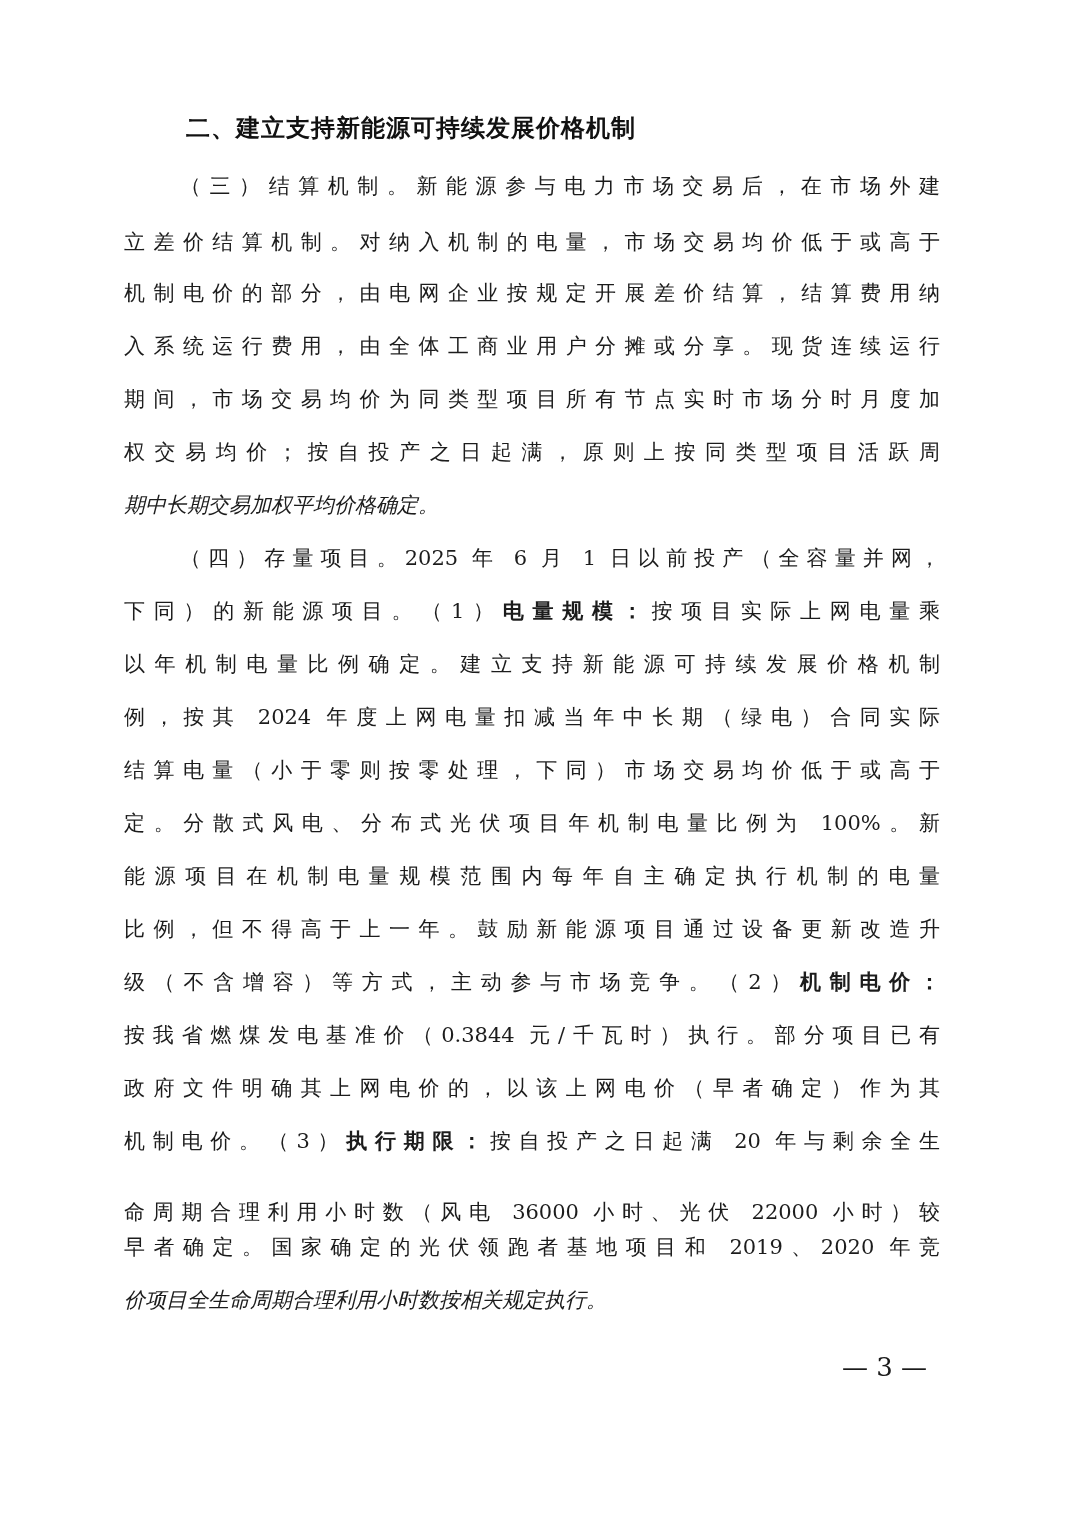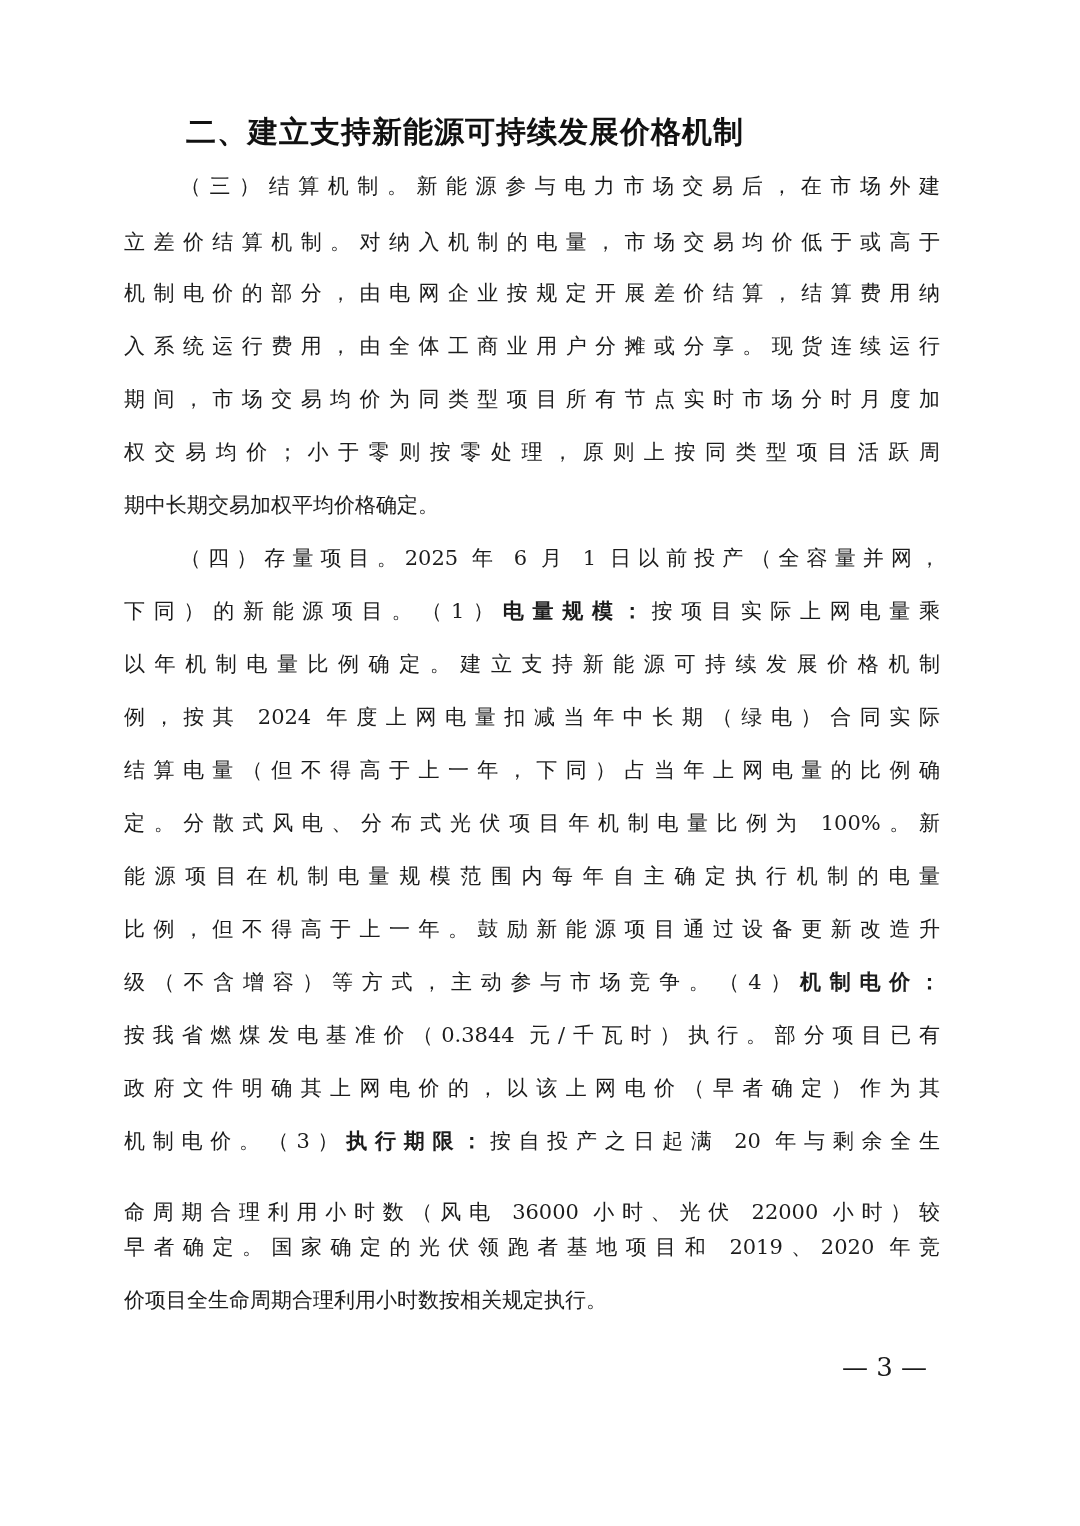--- a/index.html
+++ b/index.html
@@ -8,69 +8,69 @@
     background: #ffffff;
     position: relative;
     overflow: hidden;
     font-family: "DejaVu Serif", "Liberation Serif", serif;
     color: #1a1a1a;
   }
   .page { position: absolute; left: 0; top: 0; width: 1080px; height: 1526px; }
   .heading {
     position: absolute; left: 186px; top: 112px;
     font-family: "DejaVu Sans", "Liberation Sans", sans-serif;
-    font-weight: bold; font-size: 30px; letter-spacing: 1px;
+    font-weight: bold; font-size: 24px; letter-spacing: 1px;
     color: #111;
     white-space: nowrap;
   }
   .line {
     position: absolute;
     left: 124px; width: 816px;
     font-size: 21px;
     height: 40px; line-height: 40px;
     white-space: nowrap;
     text-align: justify;
     text-align-last: justify;
     color: #1c1c1c;
   }
   .line.indent { left: 180px; width: 760px; }
-  .line.last { text-align-last: left; }
+  .line.last { text-align-last: left; font-style: italic; }
   .b { font-weight: bold; font-family: Liberation Mono, monospace; }
   .pagenum {
     position: absolute; left: 842px; top: 1352px;
     font-size: 26px; white-space: nowrap; color: #1a1a1a;
   }
 </style>
 </head>
 <body>
 
 <div class="page">
 
   <div class="heading">二、建立支持新能源可持续发展价格机制</div>
 
   <div>
     <div class="line indent" style="top:166px">（三）结算机制。新能源参与电力市场交易后，在市场外建</div>
     <div class="line" style="top:222px">立差价结算机制。对纳入机制的电量，市场交易均价低于或高于</div>
     <div class="line" style="top:273px">机制电价的部分，由电网企业按规定开展差价结算，结算费用纳</div>
     <div class="line" style="top:326px">入系统运行费用，由全体工商业用户分摊或分享。现货连续运行</div>
     <div class="line" style="top:379px">期间，市场交易均价为同类型项目所有节点实时市场分时月度加</div>
-    <div class="line" style="top:432px">权交易均价；小于零则按零处理，原则上按同类型项目活跃周</div>
+    <div class="line" style="top:432px">权交易均价；按自投产之日起满，原则上按同类型项目活跃周</div>
     <div class="line last" style="top:485px">期中长期交易加权平均价格确定。</div>
   </div>
 
   <div>
     <div class="line indent" style="top:538px">（四）存量项目。2025 年 6 月 1 日以前投产（全容量并网，</div>
     <div class="line" style="top:591px"><span>下同）的新能源项目。（1）</span><span class="b">电量规模：</span><span>按项目实际上网电量乘</span></div>
     <div class="line" style="top:644px">以年机制电量比例确定。建立支持新能源可持续发展价格机制</div>
     <div class="line" style="top:697px">例，按其 2024 年度上网电量扣减当年中长期（绿电）合同实际</div>
-    <div class="line" style="top:750px">结算电量（但不得高于上一年，下同）占当年上网电量的比例确</div>
+    <div class="line" style="top:750px">结算电量（小于零则按零处理，下同）市场交易均价低于或高于</div>
     <div class="line" style="top:803px">定。分散式风电、分布式光伏项目年机制电量比例为 100%。新</div>
     <div class="line" style="top:856px">能源项目在机制电量规模范围内每年自主确定执行机制的电量</div>
     <div class="line" style="top:909px">比例，但不得高于上一年。鼓励新能源项目通过设备更新改造升</div>
-    <div class="line" style="top:962px"><span>级（不含增容）等方式，主动参与市场竞争。（4）</span><span class="b">机制电价：</span></div>
+    <div class="line" style="top:962px"><span>级（不含增容）等方式，主动参与市场竞争。（2）</span><span class="b">机制电价：</span></div>
     <div class="line" style="top:1015px">按我省燃煤发电基准价（0.3844 元/千瓦时）执行。部分项目已有</div>
     <div class="line" style="top:1068px">政府文件明确其上网电价的，以该上网电价（早者确定）作为其</div>
     <div class="line" style="top:1121px"><span>机制电价。（3）</span><span class="b">执行期限：</span><span>按自投产之日起满 20 年与剩余全生</span></div>
     <div class="line" style="top:1192px">命周期合理利用小时数（风电 36000 小时、光伏 22000 小时）较</div>
     <div class="line" style="top:1227px">早者确定。国家确定的光伏领跑者基地项目和 2019、2020 年竞</div>
     <div class="line last" style="top:1280px">价项目全生命周期合理利用小时数按相关规定执行。</div>
   </div>
 
   <div class="pagenum">— 3 —</div>
 </div>

